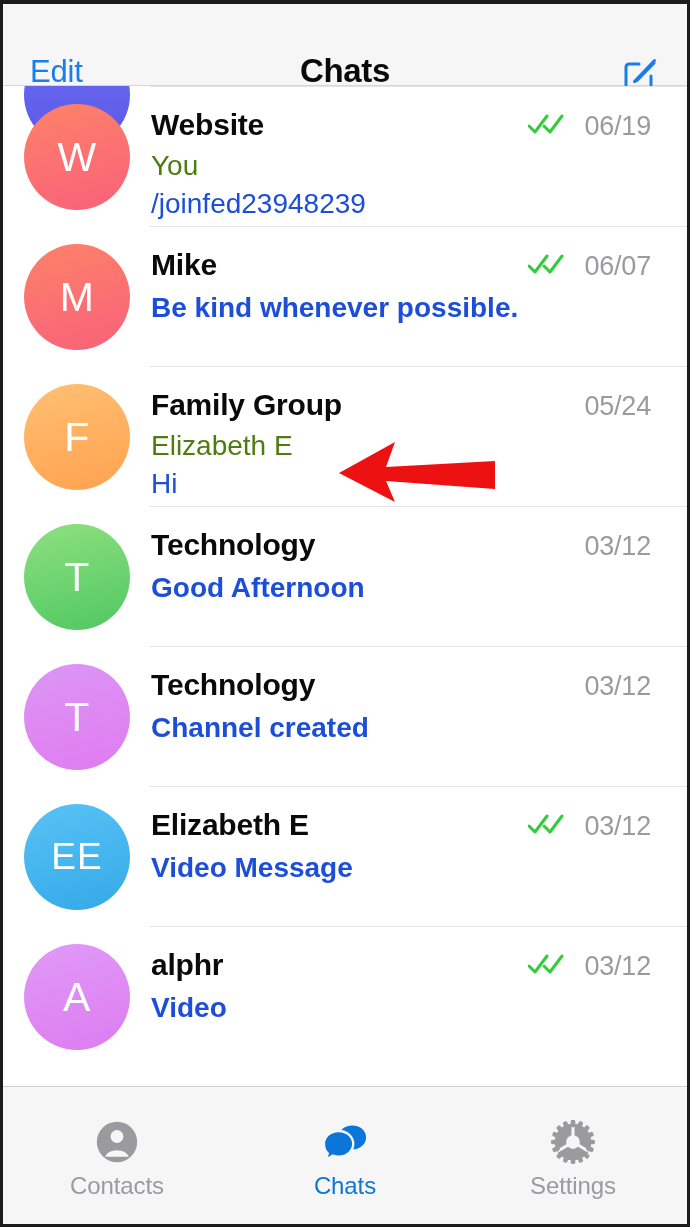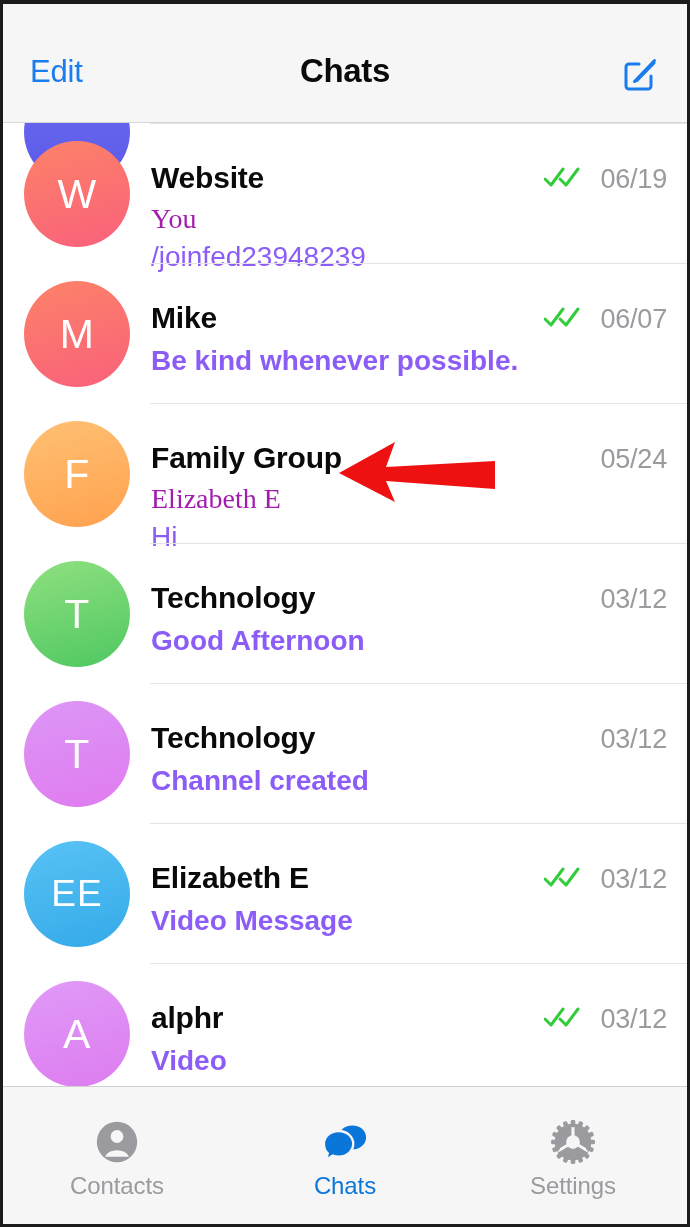--- a/index.html
+++ b/index.html
@@ -21,21 +21,21 @@
     box-sizing: border-box;
     border-top: 4px solid #1b1b1b;
     border-left: 3px solid #1b1b1b;
     border-right: 3px solid #1b1b1b;
     border-bottom: 3px solid #1b1b1b;
   }
 
   
   .navbar {
     position: relative;
-    height: 119px;
+    height: 82px;
     background: #f6f6f6;
     border-bottom: 1px solid #d6d6d6;
     box-sizing: border-box;
   }
   .nav-edit {
     position: absolute;
     left: 27px;
     top: 50px;
     font-size: 31px;
     color: #1a7ced;
@@ -107,25 +107,24 @@
     font-size: 41px;
     font-weight: 500;
     letter-spacing: 0.5px;
     margin-top: 18px;
   }
   .avatar.two-letter { font-size: 37px; letter-spacing: 1px; }
 
   .row-body {
     flex: 1 1 auto;
     margin-left: 21px;
-    padding-right: 20px;
+    padding-right: 36px;
     padding-top: 22px;
     min-width: 0;
     position: relative;
-    margin-top: 16px;
   }
   .row-top {
     display: flex;
     align-items: baseline;
     justify-content: space-between;
   }
   .chat-title {
     font-size: 30px;
     font-weight: bold;
     color: #0a0a0a;
@@ -144,30 +143,29 @@
   }
   .ticks { display: block; }
   .date {
     font-size: 27px;
     color: #9a9a9f;
     letter-spacing: -0.2px;
     white-space: nowrap;
   }
   .sender {
     font-size: 28px;
-    color: #a21caf;
+    color: #4d7c0f;
     margin-top: 8px;
     white-space: nowrap;
     overflow: hidden;
     text-overflow: ellipsis;
-    font-family: Liberation Serif, serif;
   }
   .preview {
     font-size: 28px;
-    color: #8b5cf6;
+    color: #1d4ed8;
     margin-top: 6px;
     white-space: nowrap;
     overflow: hidden;
     text-overflow: ellipsis;
   }
   .preview.first { margin-top: 10px; font-weight: bold; }
 
   
   .arrow-annotation {
     position: absolute;

